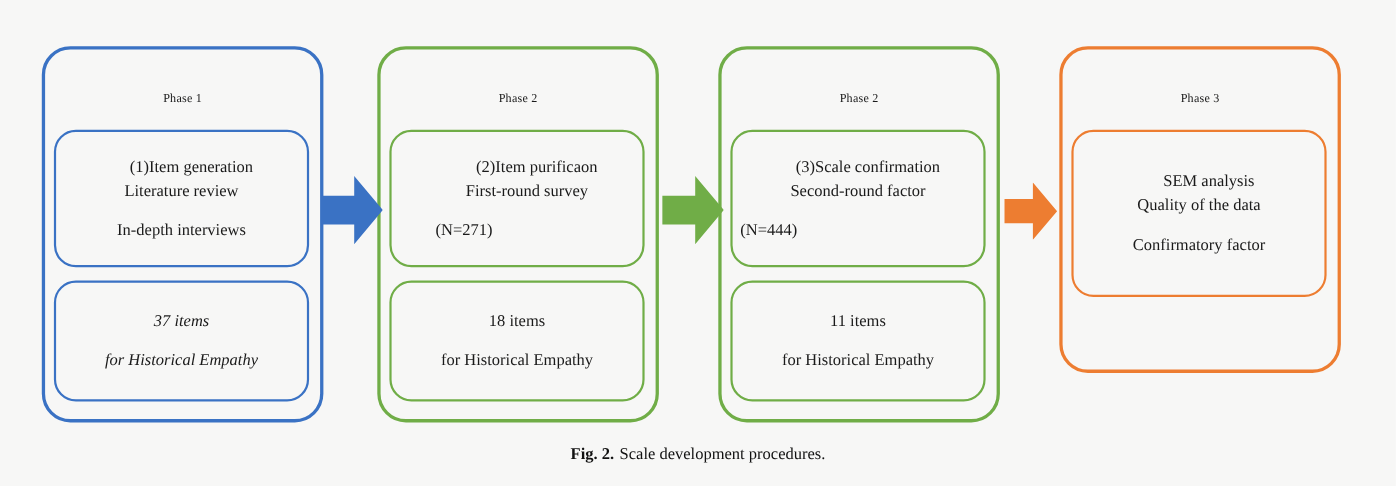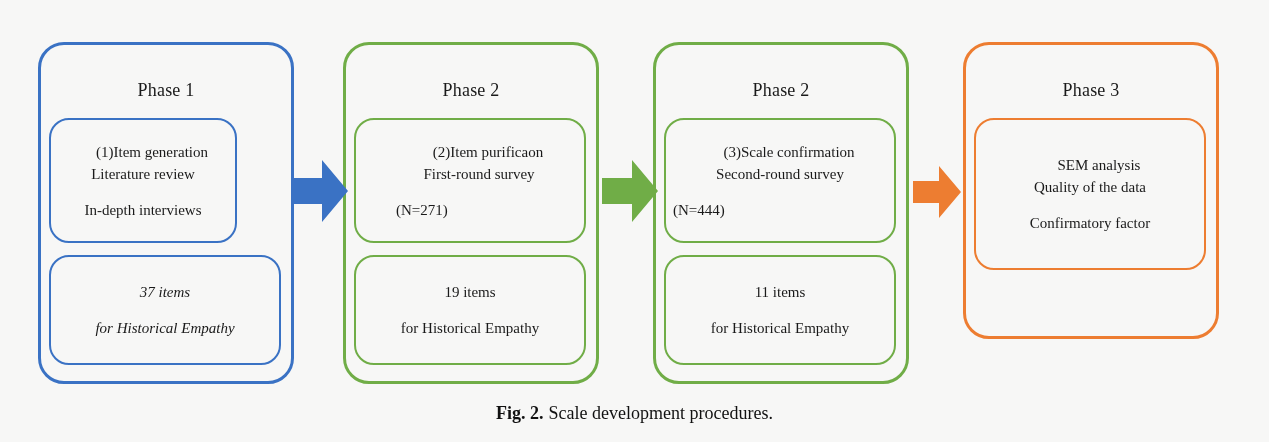--- a/index.html
+++ b/index.html
@@ -25,21 +25,21 @@
     border-style: solid;
     border-width: 3px;
     border-radius: 26px;
     background: transparent;
   }
   .phase-label {
     position: absolute;
     left: 0;
     right: 0;
     text-align: center;
-    font-size: 18px;
+    font-size: 11px;
     line-height: 18px;
     letter-spacing: .2px;
     white-space: nowrap;
   }
 
   
   .inner-box {
     position: absolute;
     box-sizing: border-box;
     border-style: solid;
@@ -69,38 +69,38 @@
     position: absolute;
   }
   .block-arrow svg { display: block; }
 
   
   .caption {
     position: absolute;
     left: 0;
     right: 0;
     text-align: center;
-    font-size: 18px;
+    font-size: 15px;
     line-height: 20px;
     color: #111111;
   }
   .caption .cap-label {
     font-weight: bold;
     margin-right: 5px;
   }
 </style>
 </head>
 <body>
 
 <div id="figure-root">
 
   <div class="phase-column" style="left:38px; top:42px; width:256px; height:342px; border-color:#3a72c4;">
     <div class="phase-label" style="top:36px;">Phase 1</div>
 
-    <div class="inner-box" style="left:8px; top:73px; width:188px; height:125px; border-color:#3a72c4;">
+    <div class="inner-box" style="left:8px; top:73px; width:232px; height:125px; border-color:#3a72c4;">
       <span class="inner-lines">
         <span class="line indented">(1)Item generation</span>
         <span class="line">Literature review</span>
         <span class="line gap"></span>
         <span class="line">In-depth interviews</span>
       </span>
     </div>
 
     <div class="inner-box" style="left:8px; top:210px; width:232px; height:110px; border-color:#3a72c4;font-style:italic;">
       <span class="inner-lines">
@@ -118,34 +118,34 @@
       <span class="inner-lines">
         <span class="line indented heavy">(2)Item purificaon</span>
         <span class="line">First-round survey</span>
         <span class="line gap"></span>
         <span class="line" style="text-align:left; padding-left:22px; box-sizing:border-box;">(N=271)</span>
       </span>
     </div>
 
     <div class="inner-box" style="left:8px; top:210px; width:232px; height:110px; border-color:#70ad47;">
       <span class="inner-lines">
-        <span class="line">19 items</span>
+        <span class="line">18 items</span>
         <span class="line gap"></span>
         <span class="line">for Historical Empathy</span>
       </span>
     </div>
   </div>
 
   <div class="phase-column" style="left:653px; top:42px; width:256px; height:342px; border-color:#70ad47;">
     <div class="phase-label" style="top:36px;">Phase 2</div>
 
     <div class="inner-box" style="left:8px; top:73px; width:232px; height:125px; border-color:#70ad47;">
       <span class="inner-lines">
         <span class="line indented">(3)Scale confirmation</span>
-        <span class="line">Second-round survey</span>
+        <span class="line">Second-round factor</span>
         <span class="line gap"></span>
         <span class="line" style="text-align:left; padding-left:7px; box-sizing:border-box;">(N=444)</span>
       </span>
     </div>
 
     <div class="inner-box" style="left:8px; top:210px; width:232px; height:110px; border-color:#70ad47;">
       <span class="inner-lines">
         <span class="line">11 items</span>
         <span class="line gap"></span>
         <span class="line">for Historical Empathy</span>

